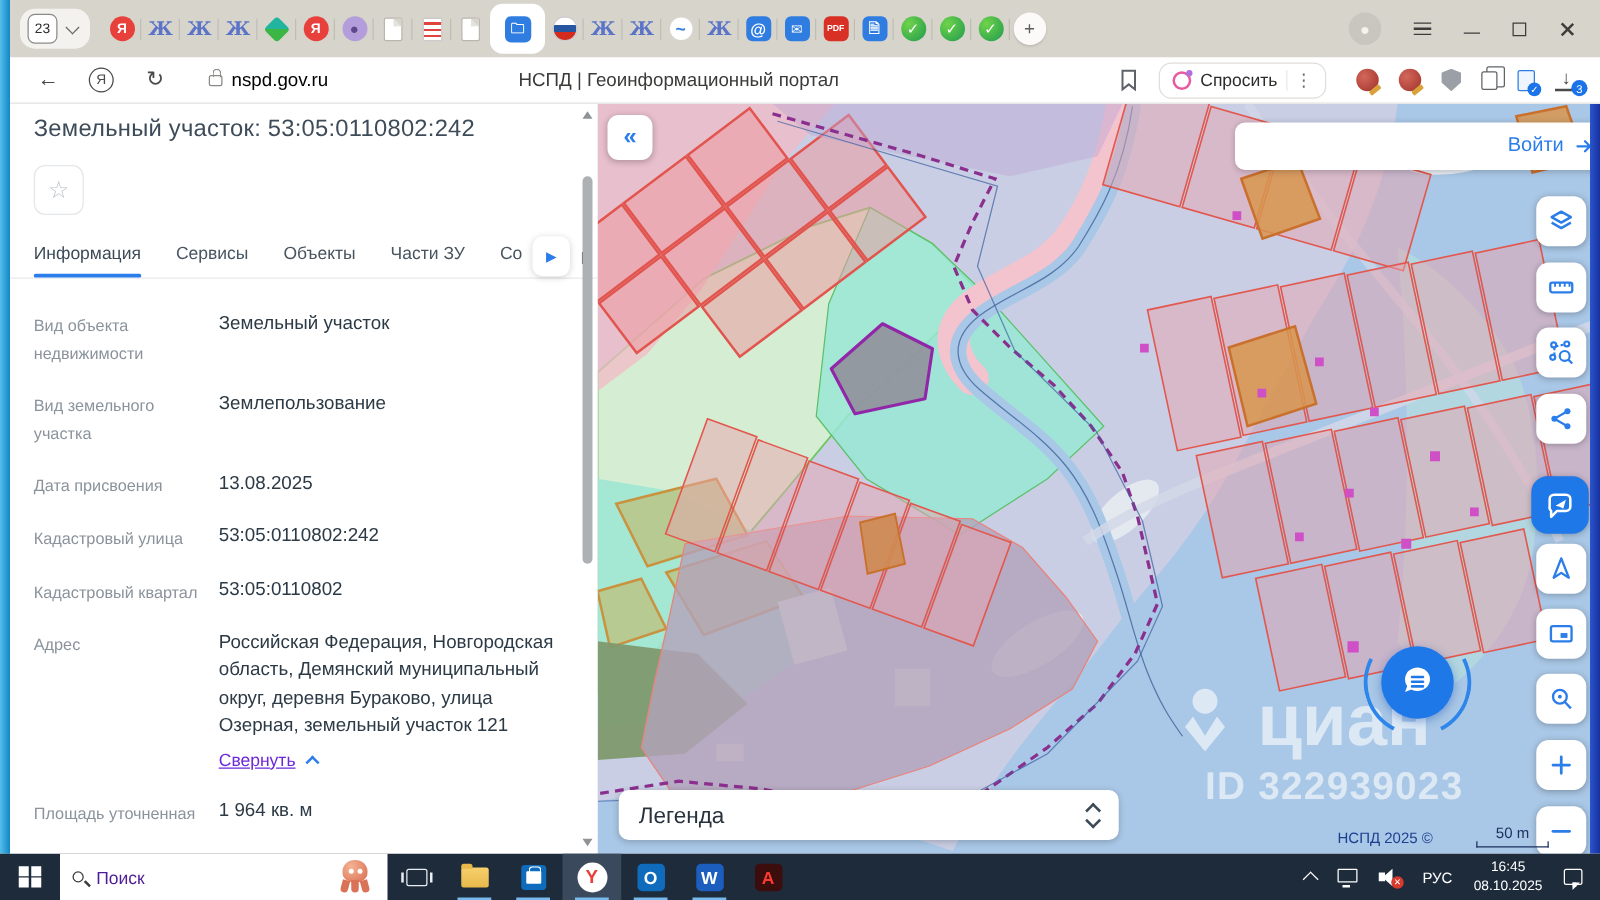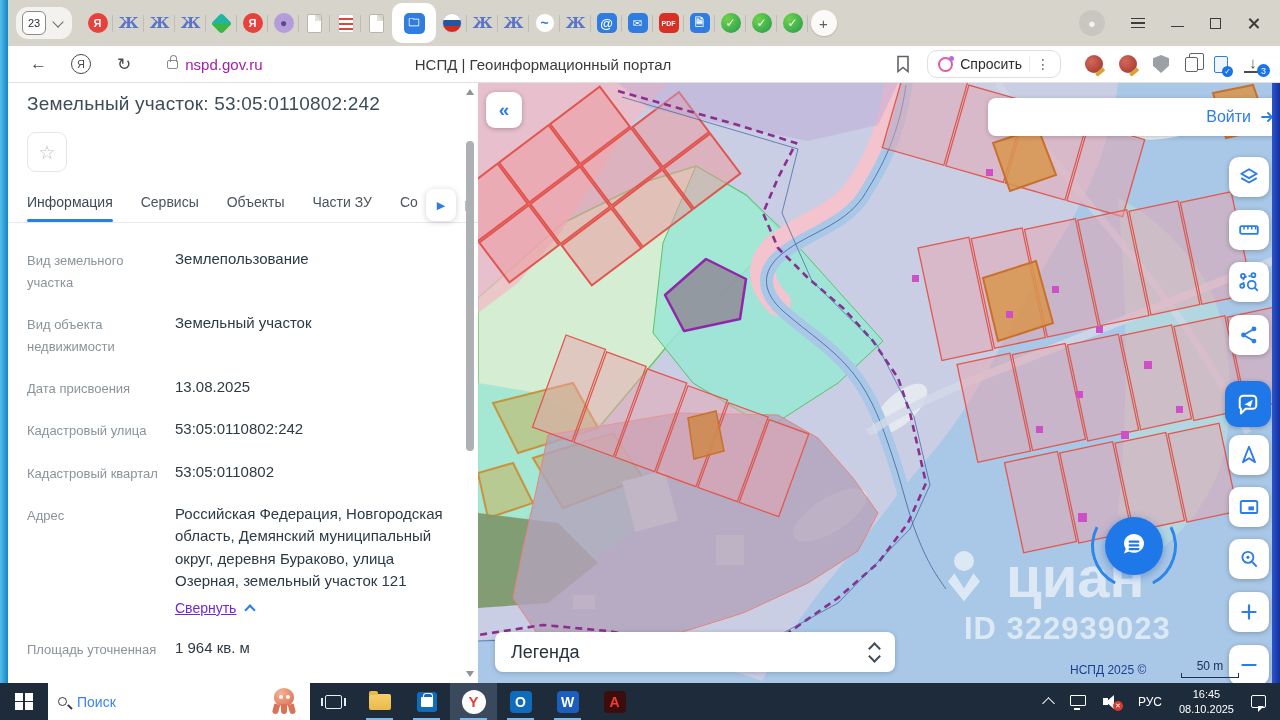--- a/index.html
+++ b/index.html
@@ -57,21 +57,21 @@
 
   
   .addrbar { position:absolute; left:8px; top:46px; right:0; height:37px; background:#fff;
     border-bottom:1px solid #e3e1de; display:flex; align-items:center; z-index:30; }
   .nav-ic { color:#4a4a48; font-size:17px; margin-left:22px; }
   .ya-circ { width:20px; height:20px; border:1.4px solid #4a4a48; border-radius:50%; display:flex;
     align-items:center; justify-content:center; font-size:11px; color:#4a4a48; margin-left:24px; }
   .lock { width:11px; height:9px; border:1.4px solid #8a8a88; border-radius:2px; position:relative; margin:0 7px 0 36px; }
   .lock::before { content:""; position:absolute; left:1.5px; top:-6px; width:5px; height:6px;
     border:1.4px solid #8a8a88; border-bottom:none; border-radius:4px 4px 0 0; }
-  .url { font-size:15px; color:#a21caf; }
+  .url { font-size:15px; color:#000000; }
   .pg-title { position:absolute; left:370px; width:330px; text-align:center; font-size:15px; color:#3a3a38; }
   .bookmark { margin-left:auto; }
   .bm-svg { display:block; }
   .ask-pill { display:flex; align-items:center; gap:7px; border:1px solid #e0ded9; border-radius:10px;
     padding:5px 10px; margin:0 10px 0 16px; }
   .spark { width:15px; height:15px; border-radius:50%; border:2px solid #e85aa0; position:relative; }
   .spark::after { content:""; position:absolute; right:-3px; top:-3px; width:5px; height:5px; background:#b06fe0; border-radius:50%; }
   .ask-label { font-size:14px; color:#2c2c2a; }
   .dots3 { color:#6a6a66; font-size:14px; letter-spacing:0; padding-left:6px; border-left:1px solid #eceae6; }
   .exts { display:flex; align-items:center; gap:16px; padding:0 18px 0 14px; }
@@ -161,21 +161,21 @@
 
   
   .taskbar { position:absolute; left:0; bottom:0; width:1280px; height:37px; background:#1e2b3a; display:flex;
     align-items:stretch; z-index:100; }
   .tb-start { width:48px; display:flex; align-items:center; justify-content:center; }
   .winlogo { display:grid; grid-template-columns:8px 8px; grid-template-rows:8px 8px; gap:1.5px; transform:skewY(0deg); }
   .winlogo i { background:#fff; display:block; }
   .tb-search { width:262px; background:#fff; display:flex; align-items:center; gap:10px; padding:0 10px; position:relative; }
   .tb-search .mag { width:9px; height:9px; border:1.7px solid #3a3a3a; border-radius:50%; position:relative; }
   .tb-search .mag::after { content:""; position:absolute; left:8px; top:8px; width:6px; height:1.7px; background:#3a3a3a; transform:rotate(45deg); }
-  .tb-search .ph { font-size:14px; color:#3b82f6; }
+  .tb-search .ph { font-size:14px; color:#4c1d95; }
   .octo { position:absolute; right:12px; top:4px; width:28px; height:28px; }
   .octo .head { position:absolute; left:4px; top:1px; width:20px; height:18px; border-radius:50% 50% 45% 45%;
     background:radial-gradient(circle at 35% 30%,#f4b393,#d96a4f); }
   .octo .leg { position:absolute; bottom:1px; width:6px; height:10px; border-radius:0 0 4px 4px; background:#da7257; }
   .octo .leg.l1{left:3px; transform:rotate(15deg);} .octo .leg.l2{left:11px;} .octo .leg.l3{left:19px; transform:rotate(-15deg);}
   .octo .eye { position:absolute; top:8px; width:4px; height:4px; border-radius:50%; background:#fff; }
   .octo .eye.e1{left:9px;} .octo .eye.e2{left:16px;}
   .tb-taskview { width:46px; display:flex; align-items:center; justify-content:center; }
   .tv-ic { width:17px; height:14px; border:1.6px solid #e8eef4; border-radius:2px; position:relative; }
   .tv-ic::before { content:""; position:absolute; left:-5px; top:2px; width:2px; height:8px; background:#e8eef4; }
@@ -343,26 +343,26 @@
       <span class="ptab">Сервисы</span>
       <span class="ptab">Объекты</span>
       <span class="ptab">Части ЗУ</span>
       <span class="ptab cut">Состав</span>
       <span class="ptab-sliver">Г</span>
       <span class="ptab-more">▶</span>
     </div>
     <div class="pdivider"></div>
     <div class="prows">
       <div class="prow">
+        <span class="plabel">Вид объекта недвижимости</span>
+        <span class="pval">Земельный участок</span>
+      </div>
+      <div class="prow">
         <span class="plabel">Вид земельного участка</span>
         <span class="pval">Землепользование</span>
-      </div>
-      <div class="prow">
-        <span class="plabel">Вид объекта недвижимости</span>
-        <span class="pval">Земельный участок</span>
       </div>
       <div class="prow">
         <span class="plabel">Дата присвоения</span>
         <span class="pval">13.08.2025</span>
       </div>
       <div class="prow">
         <span class="plabel">Кадастровый улица</span>
         <span class="pval">53:05:0110802:242</span>
       </div>
       <div class="prow">

